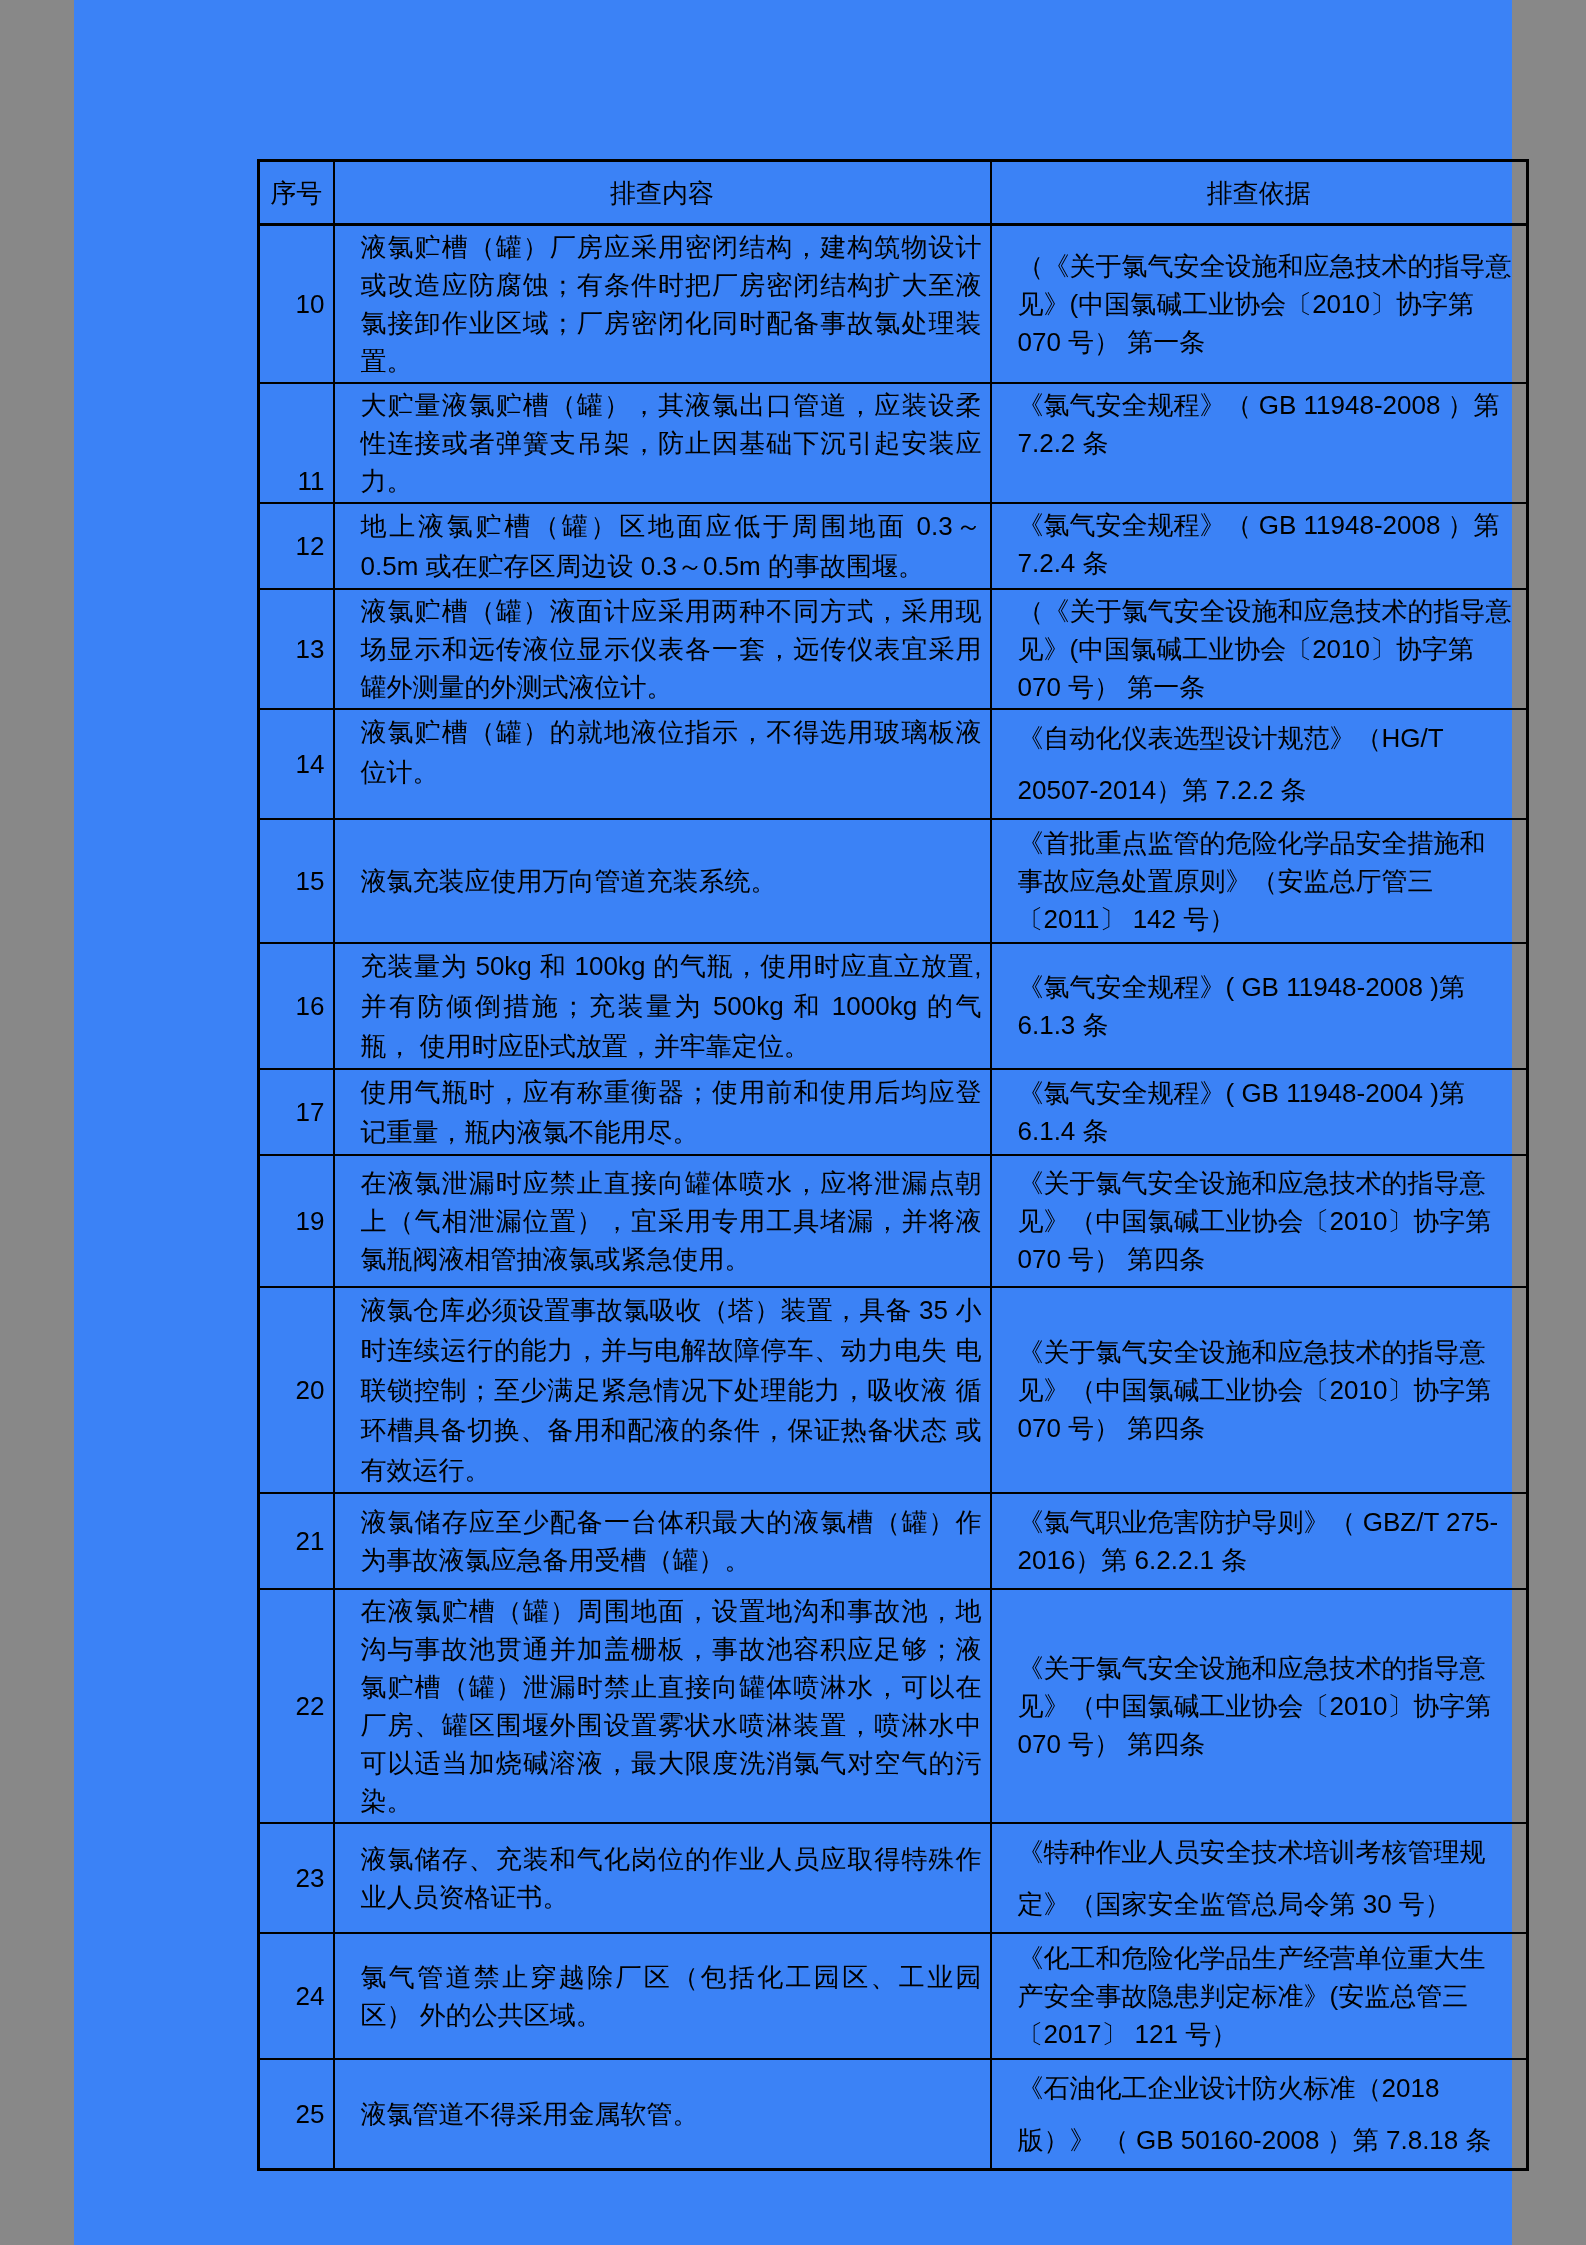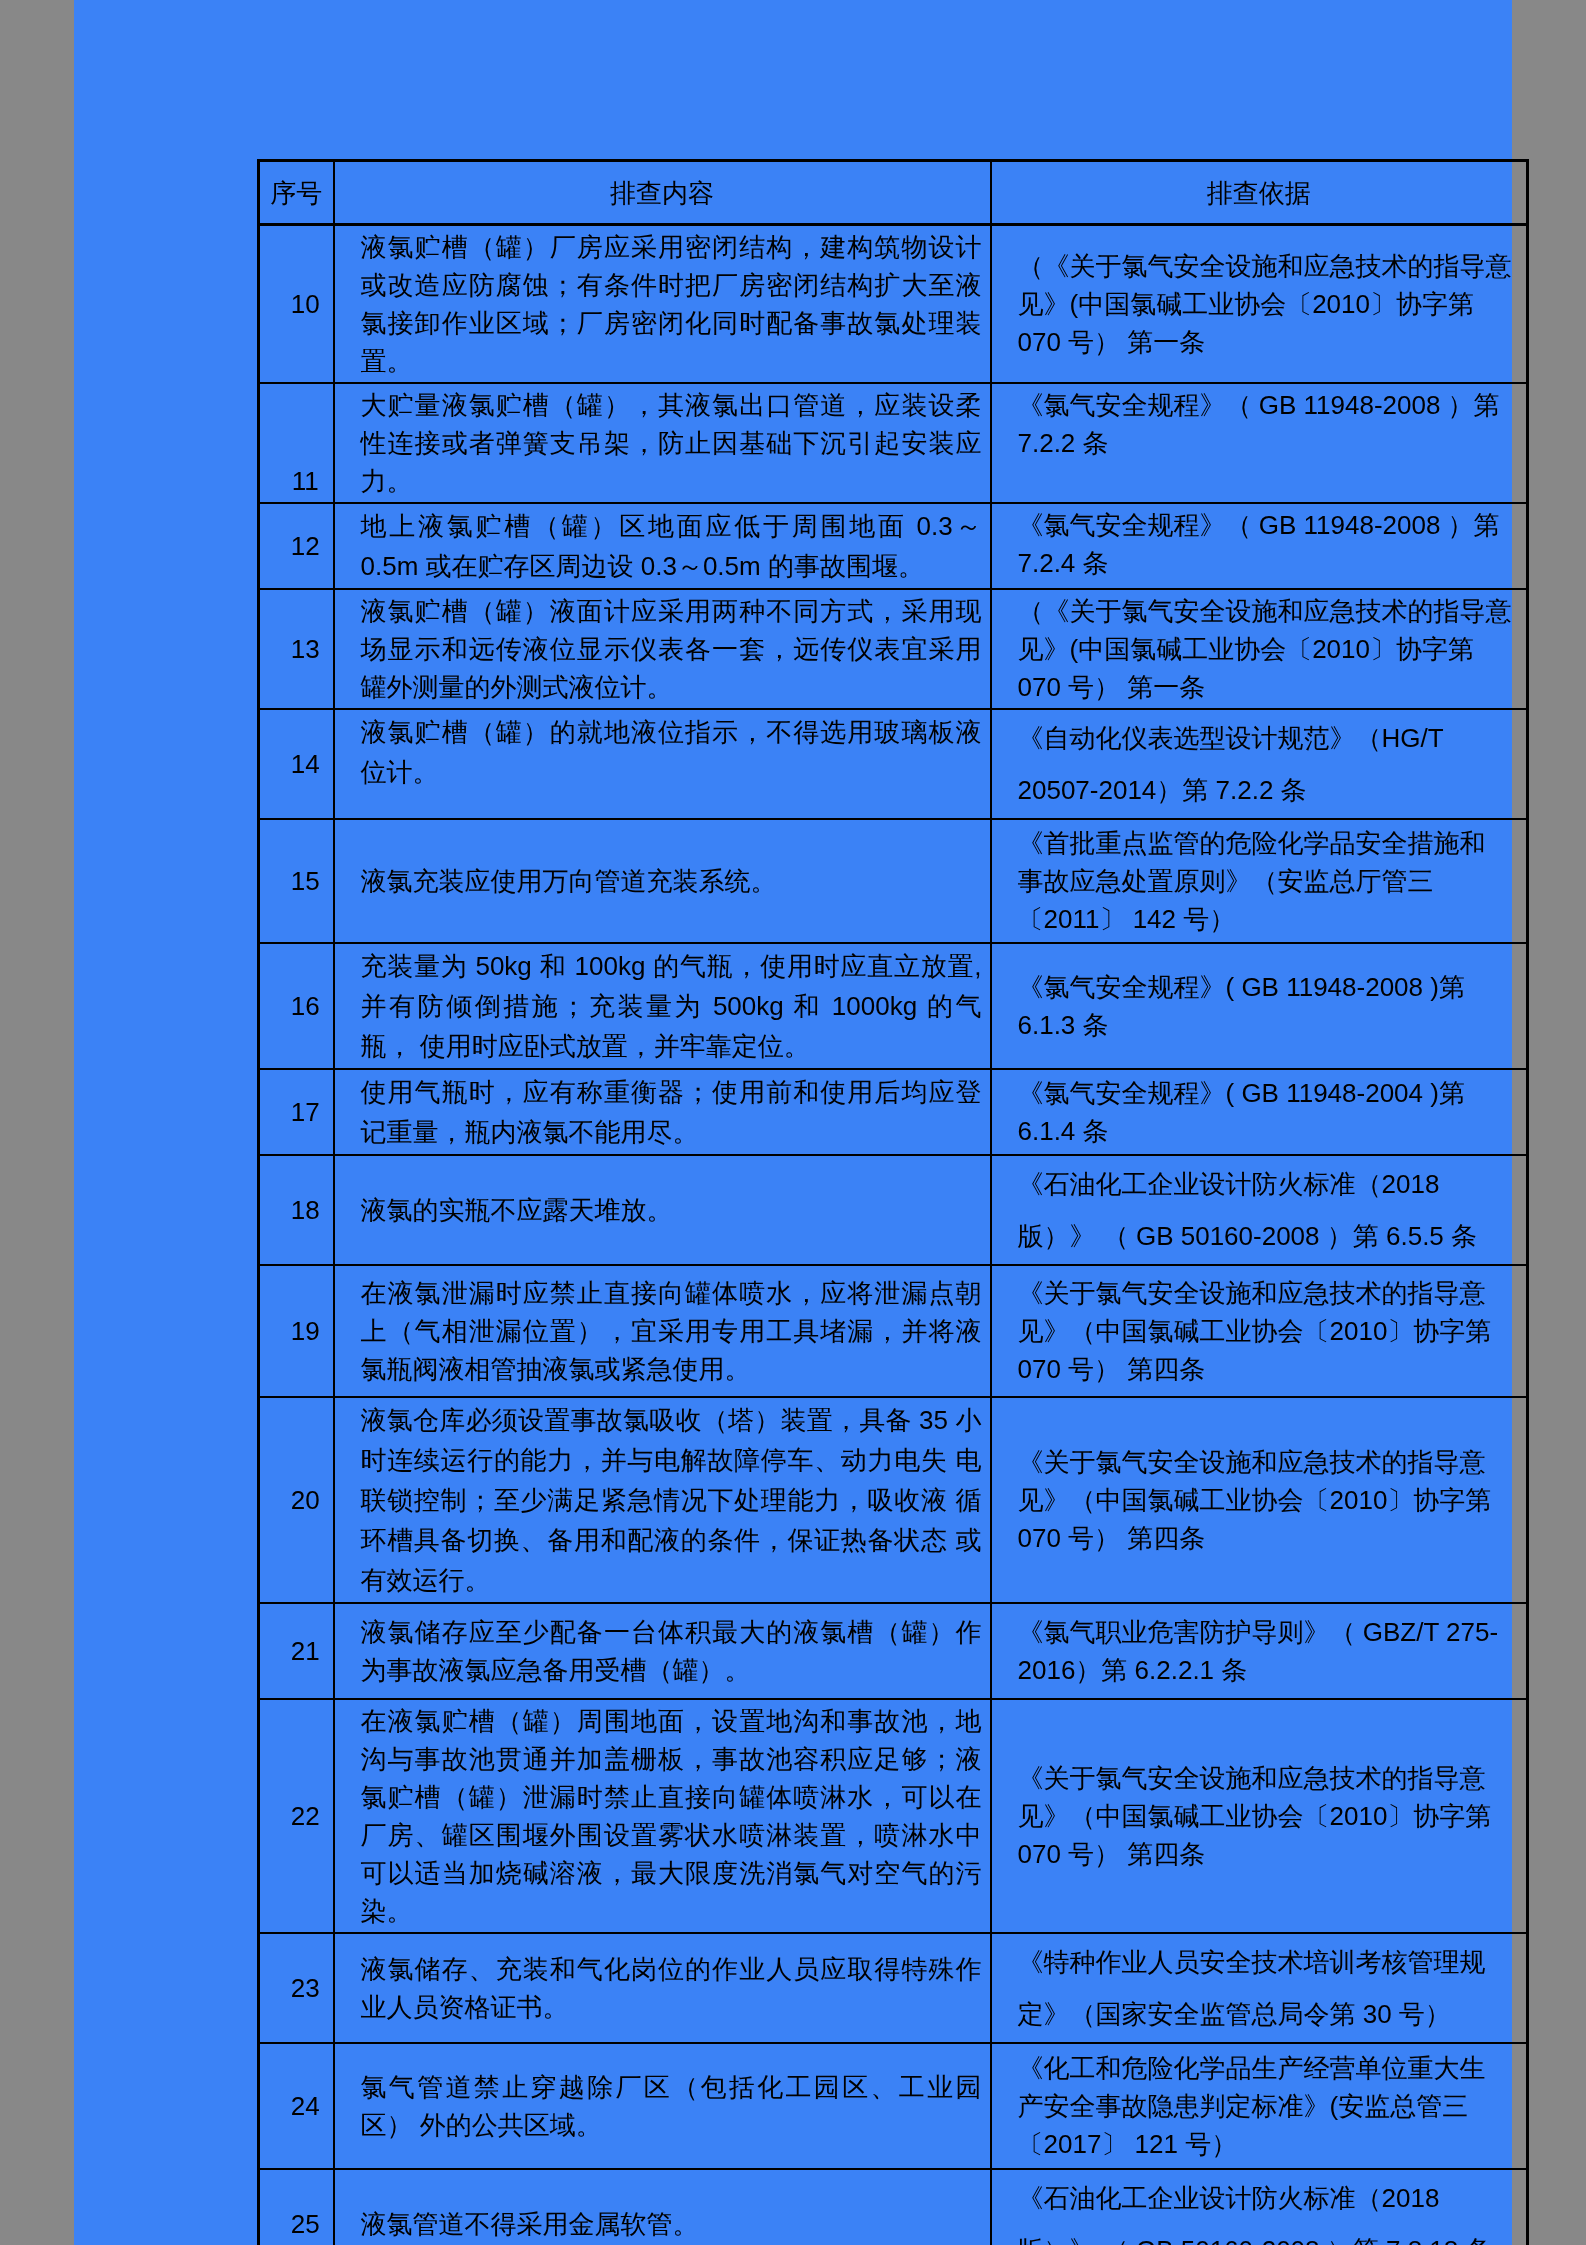--- a/index.html
+++ b/index.html
@@ -29,21 +29,21 @@
   }
   col.c-num{width:75px;}
   col.c-content{width:657px;}
   col.c-basis{width:537px;}
   tr.header td{
     border-bottom:3px solid #000;
     text-align:center;
     padding:2px 0;
   }
   td.num{
-    text-align:center;
+    text-align:right;
     padding:2px 0;
     font-variant-numeric:lining-nums;
     margin-left:36px;
   }
   td.content{text-align:justify;}
   td.basis{text-align:left;}
   .v-top{vertical-align:top !important;}
   .v-bottom{vertical-align:bottom !important;}
   .lh-tight{line-height:40px;}
   .lh-wide{line-height:52px;}
@@ -107,25 +107,20 @@
       <td class="content lh-tight">充装量为 50kg 和 100kg 的气瓶，使用时应直立放置, 并有防倾倒措施；充装量为 500kg 和 1000kg 的气瓶， 使用时应卧式放置，并牢靠定位。</td>
       <td class="basis">《氯气安全规程》( GB 11948-2008 )第 6.1.3 条</td>
     </tr>
 
     <tr style="height:70px">
       <td class="num">17</td>
       <td class="content v-top lh-tight">使用气瓶时，应有称重衡器；使用前和使用后均应登 记重量，瓶内液氯不能用尽。</td>
       <td class="basis">《氯气安全规程》( GB 11948-2004 )第 6.1.4 条</td>
     </tr>
 
-    <tr style="height:80px">
-      <td class="num">18</td>
-      <td class="content">液氯的实瓶不应露天堆放。</td>
-      <td class="basis v-top lh-wide">《石油化工企业设计防火标准（2018 版）》 （ GB 50160-2008 ）第 6.5.5 条</td>
-    </tr>
 
     <tr style="height:132px">
       <td class="num">19</td>
       <td class="content">在液氯泄漏时应禁止直接向罐体喷水，应将泄漏点朝 上（气相泄漏位置），宜采用专用工具堵漏，并将液 氯瓶阀液相管抽液氯或紧急使用。</td>
       <td class="basis">《关于氯气安全设施和应急技术的指导意 见》（中国氯碱工业协会〔2010〕协字第 070 号） 第四条</td>
     </tr>
 
     <tr style="height:190px">
       <td class="num">20</td>
       <td class="content lh-tight">液氯仓库必须设置事故氯吸收（塔）装置，具备 35 小时连续运行的能力，并与电解故障停车、动力电失 电联锁控制；至少满足紧急情况下处理能力，吸收液 循环槽具备切换、备用和配液的条件，保证热备状态 或有效运行。</td>

